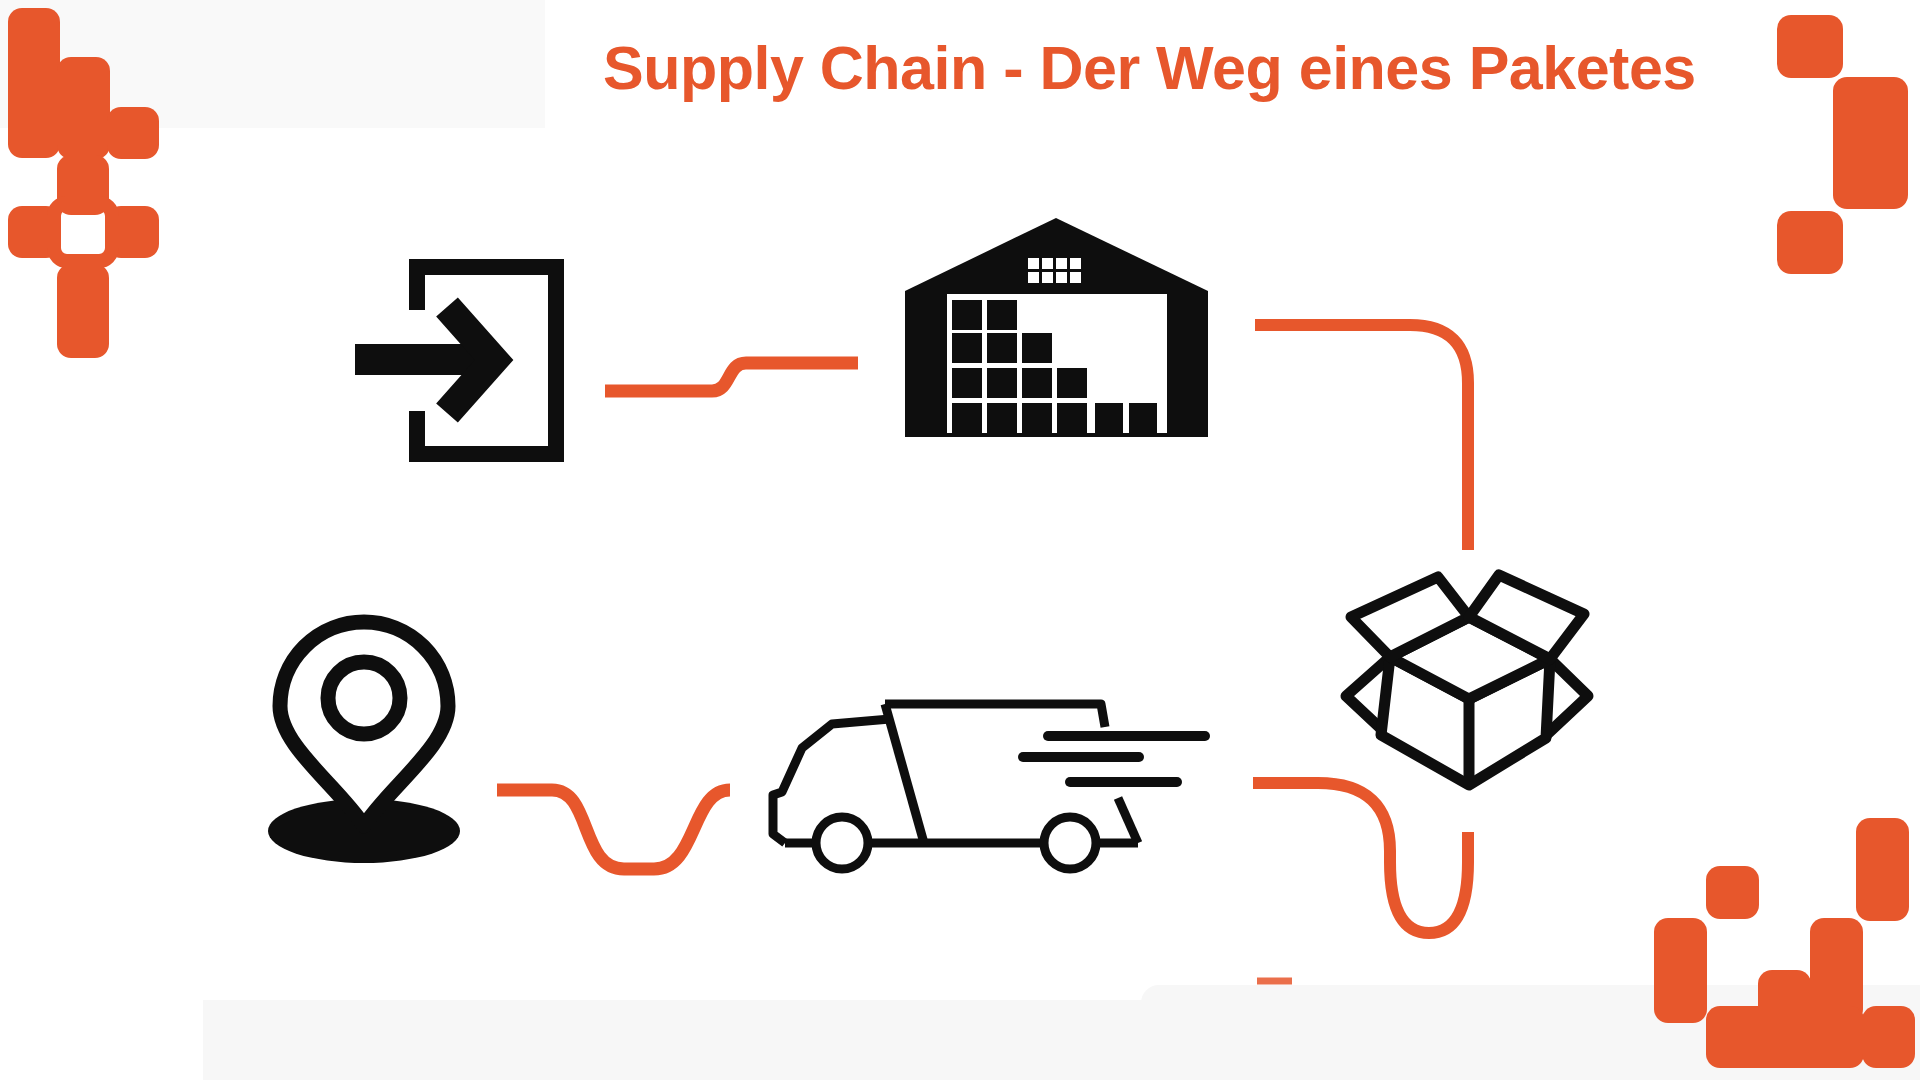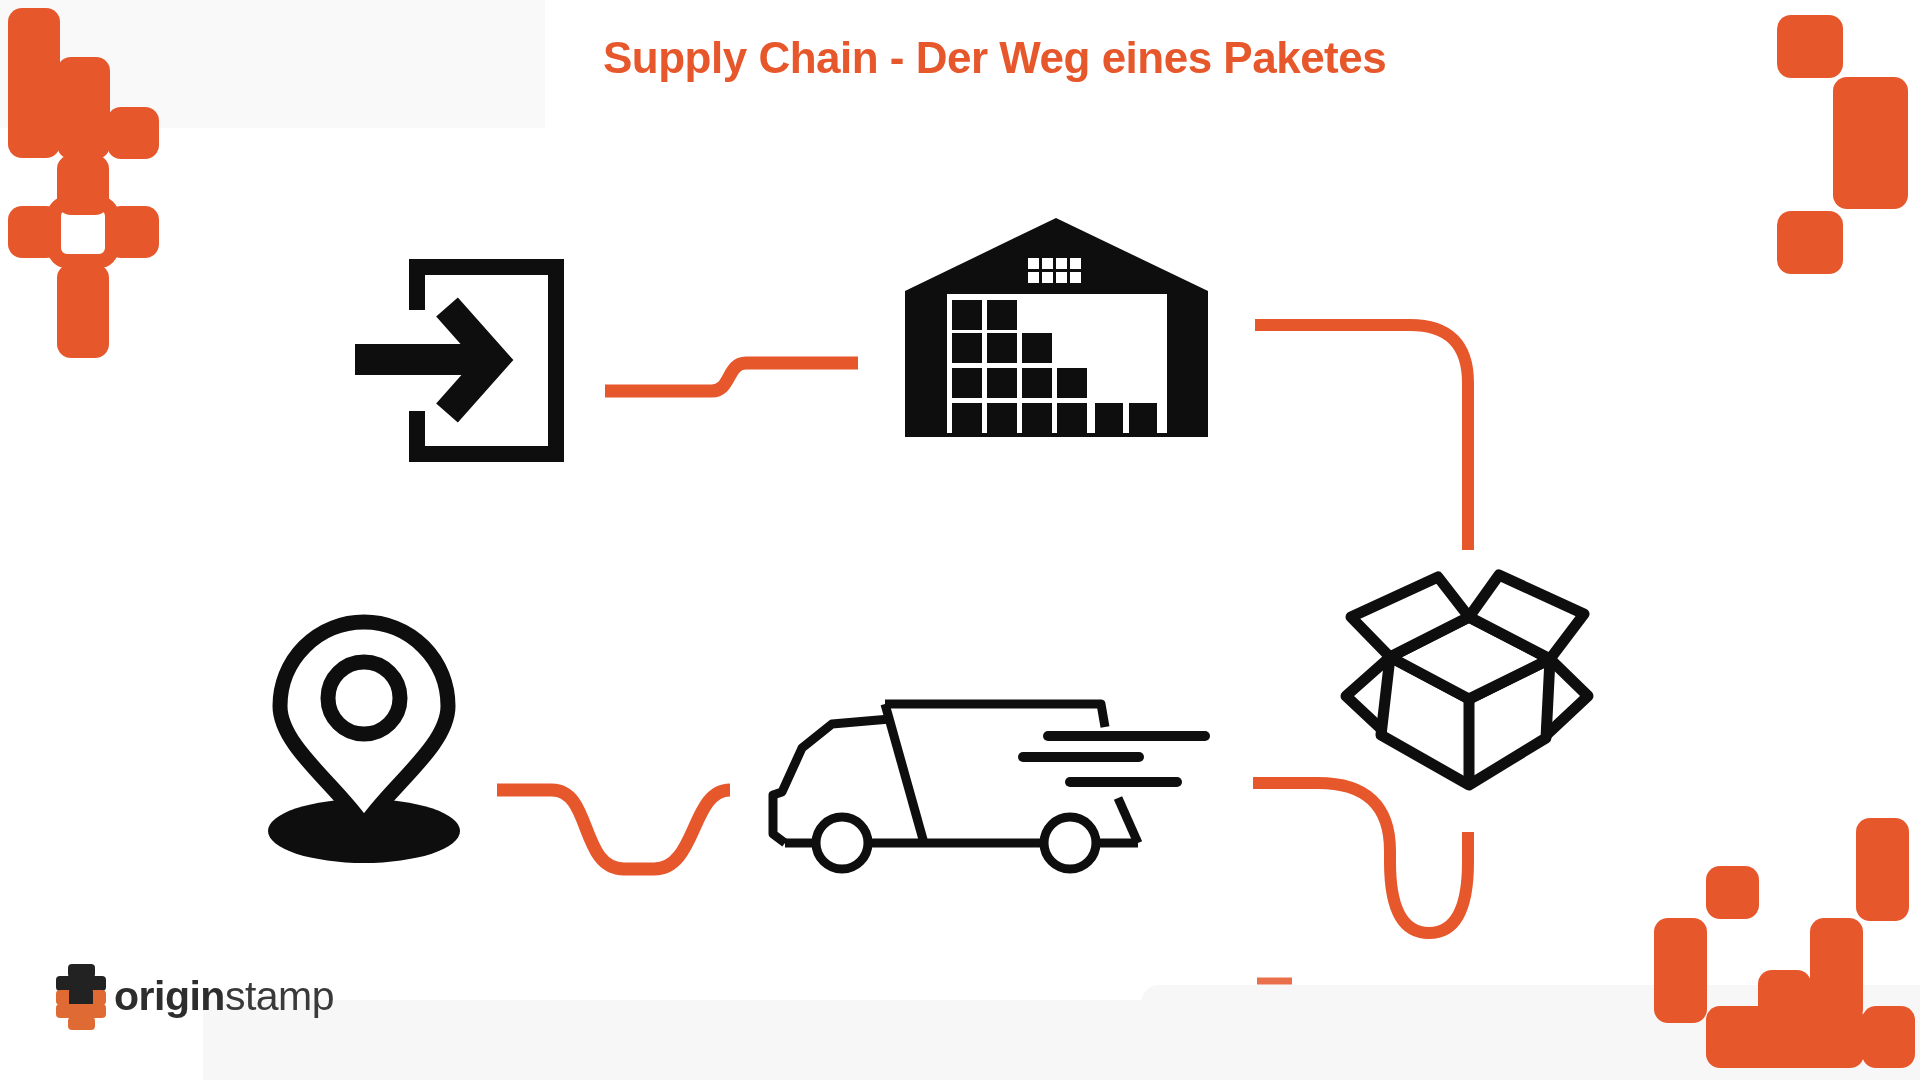--- a/index.html
+++ b/index.html
@@ -9,21 +9,21 @@
     --accent:#E7572C;--ink:#0E0E0E;
   }
   .band{position:absolute;background:#f7f7f7;}
   .band.b1{left:0;top:0;width:545px;height:128px;background:#f9f9f9;}
   .band.b2{left:203px;top:1000px;width:1717px;height:80px;}
   .band.b3{left:1141px;top:985px;width:779px;height:95px;border-top-left-radius:18px;}
   .deco{position:absolute;background:var(--accent);border-radius:14px;}
   .deco-ring{position:absolute;box-sizing:border-box;border:14px solid var(--accent);
     background:transparent;border-radius:20px;}
   .title{
-    position:absolute;left:603px;top:33px;font-size:44px;font-weight:bold;
+    position:absolute;left:603px;top:33px;font-size:61px;font-weight:bold;
     letter-spacing:-0.5px;color:var(--accent);white-space:nowrap;
   }
   svg{position:absolute;overflow:visible;}
   .logo{position:absolute;left:54px;top:962px;width:260px;height:70px;}
   .logo-mark{position:absolute;left:0;top:0;width:54px;height:68px;}
   .lm{position:absolute;border-radius:4px;}
   .lm.k{background:#222222;}
   .lm.o{background:#E06A33;}
   .logo-text{position:absolute;left:60px;top:3px;font-size:41px;line-height:62px;
     letter-spacing:-0.5px;color:#2d2d2d;white-space:nowrap;}
@@ -144,27 +144,14 @@
     </g>
     <circle cx="79" cy="149" r="26" fill="#ffffff" stroke="#0E0E0E" stroke-width="9"></circle>
     <circle cx="307" cy="149" r="26" fill="#ffffff" stroke="#0E0E0E" stroke-width="9"></circle>
     <g stroke="#0E0E0E" stroke-width="10" stroke-linecap="round">
       <line x1="285" y1="42" x2="442" y2="42"></line>
       <line x1="260" y1="63" x2="376" y2="63"></line>
       <line x1="307" y1="88" x2="414" y2="88"></line>
     </g>
   </svg>
 
-  <div class="logo">
-    <div class="logo-mark">
-      <div class="lm k" style="left:14px;top:2px;width:27px;height:14px;"></div>
-      <div class="lm k" style="left:2px;top:14px;width:50px;height:15px;"></div>
-      <div class="lm o" style="left:2px;top:28px;width:50px;height:15px;"></div>
-      <div class="lm k" style="left:15px;top:26px;width:24px;height:19px;"></div>
-      <div class="lm o" style="left:2px;top:42px;width:50px;height:14px;"></div>
-      <div class="lm o" style="left:14px;top:55px;width:27px;height:13px;"></div>
-    </div>
-    <div class="logo-text">
-      <span class="bold">origin</span><span class="light">stamp</span>
-    </div>
-  </div>
 
 </div>
 
 </body></html>

